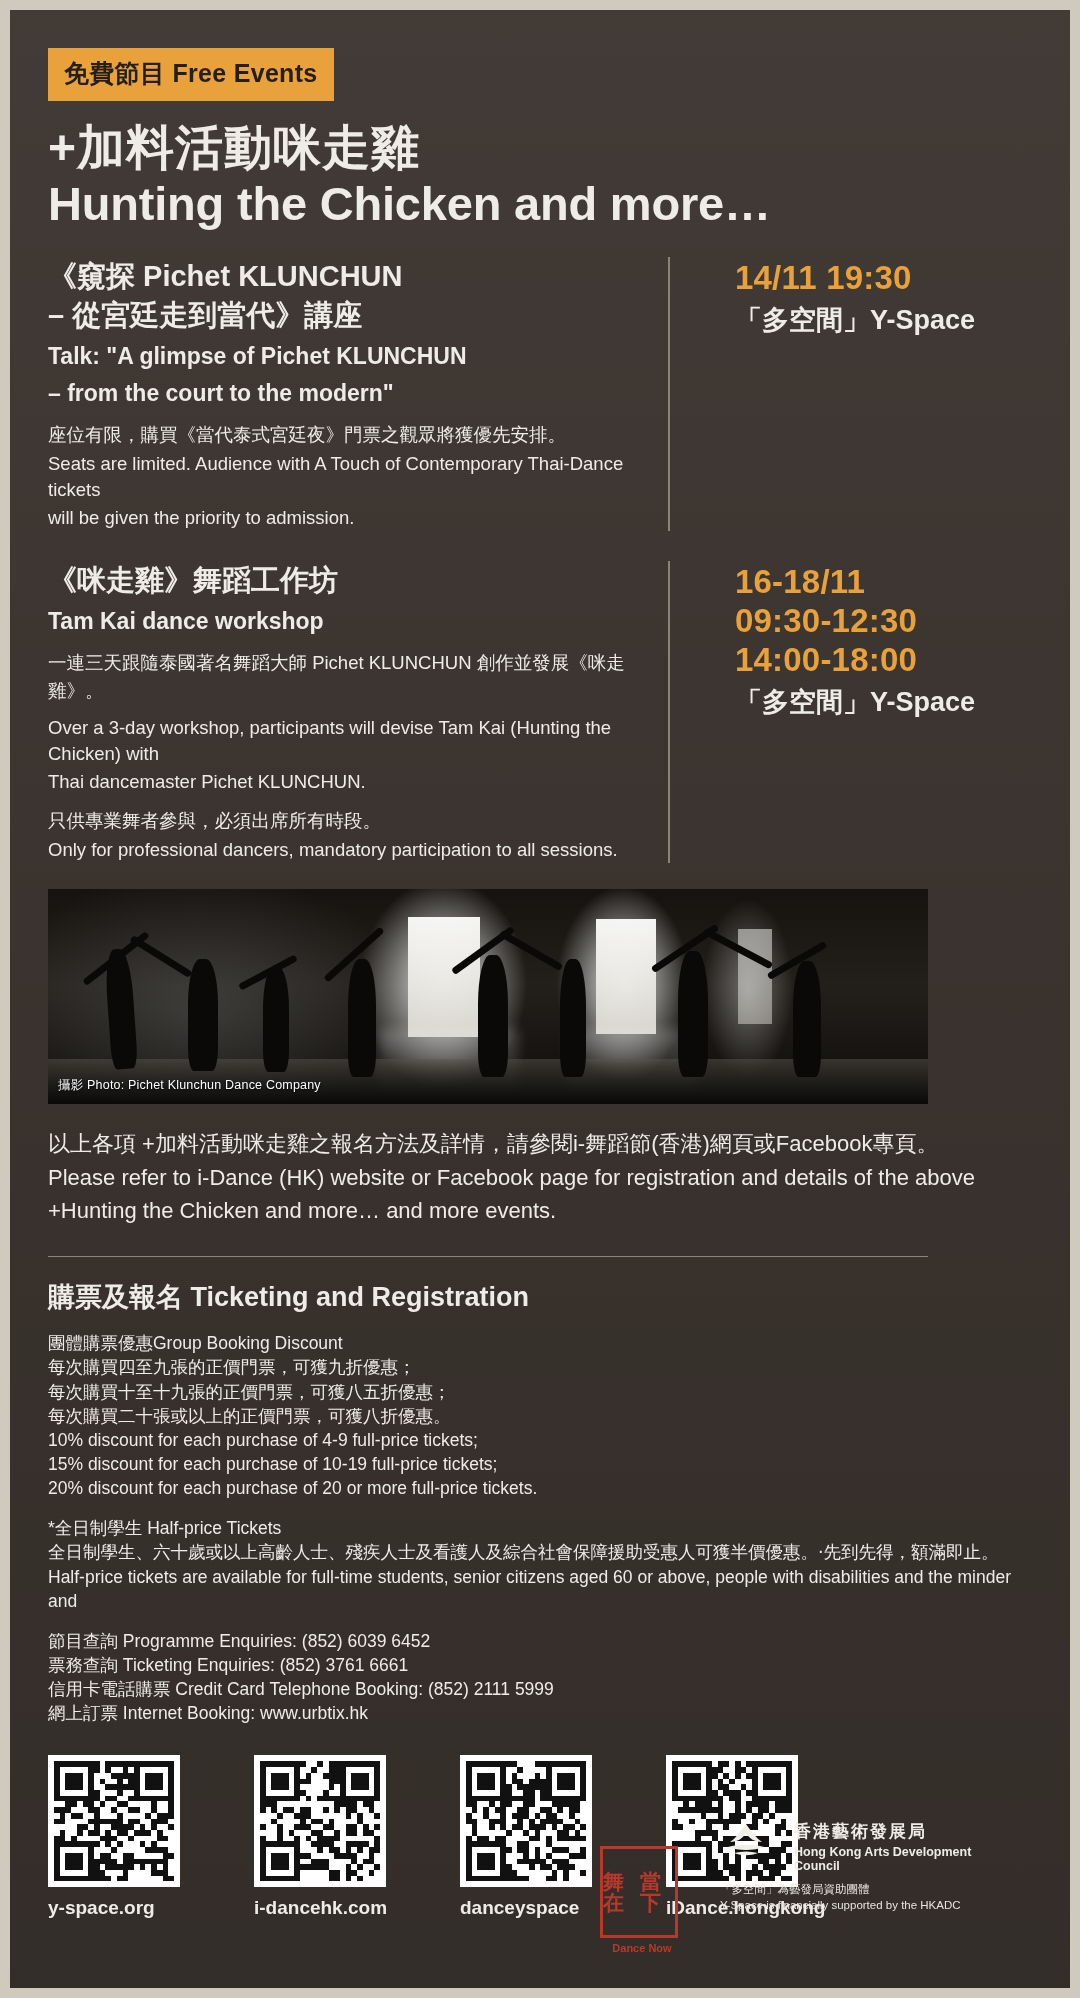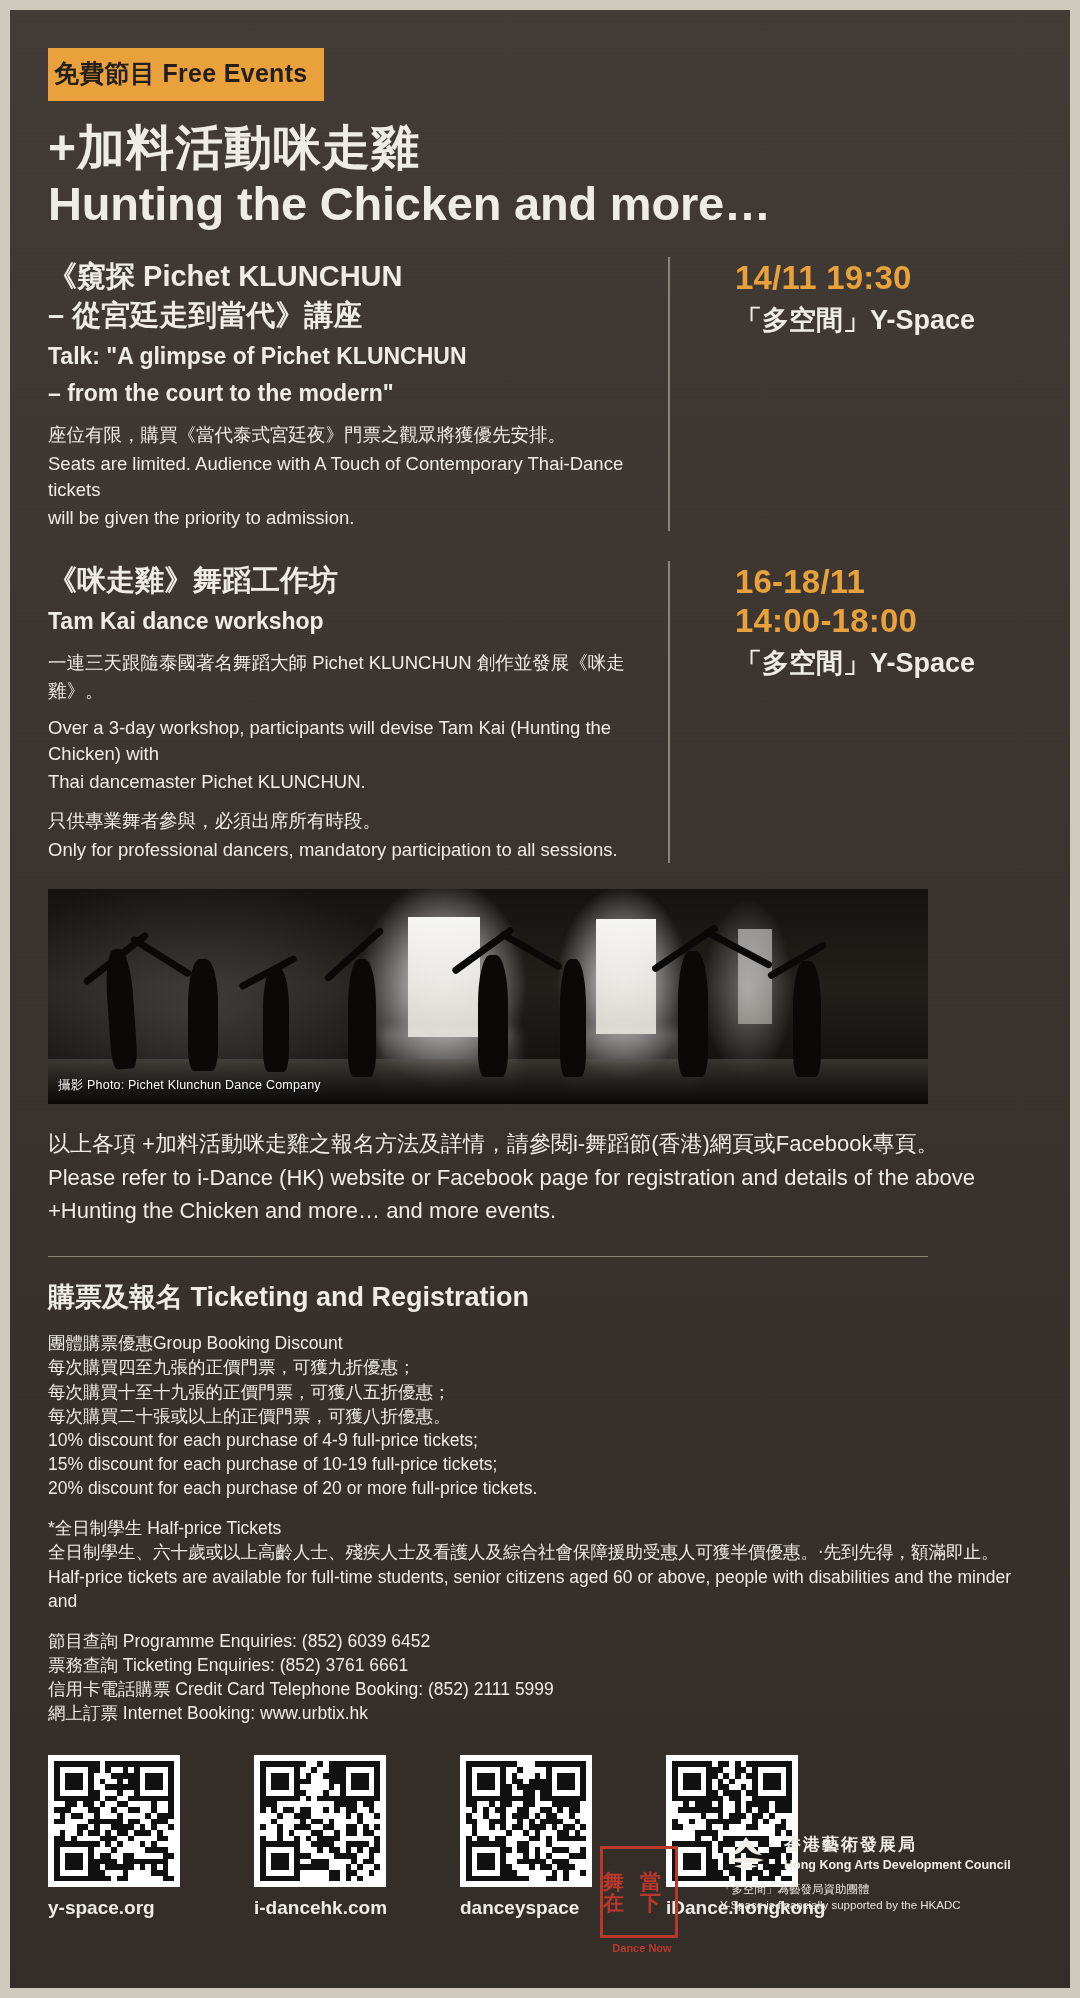--- a/index.html
+++ b/index.html
@@ -15,21 +15,21 @@
     color:#efece7;
   }
   .page-border{
     position:absolute;inset:0;border:10px solid #cfcabd;box-sizing:border-box;pointer-events:none;
   }
   .inner{position:absolute;left:48px;top:0;width:984px;}
 
   
   .badge{
     display:inline-block;background:#e9a13b;color:#241f1b;
-    font-weight:bold;font-size:25px;padding:9px 16px 11px 6px;letter-spacing:.3px;
+    font-weight:bold;font-size:25px;padding:9px 16px 11px 16px;letter-spacing:.3px;
     margin-top:48px;
   }
   .badge .cn{font-size:25px;}
   .badge .en{font-size:25px;}
 
   
   h1.title-cn{
     font-size:48px;font-weight:bold;margin:22px 0 0 0;letter-spacing:1px;line-height:1.05;
   }
   h1.title-en{
@@ -116,21 +116,21 @@
   
   .footer{position:absolute;left:600px;bottom:58px;width:420px;}
   .stamp{
     position:absolute;left:0;bottom:2px;width:78px;height:92px;border:3px solid #b8392c;box-sizing:border-box;
     color:#b8392c;font-weight:bold;display:flex;align-items:center;justify-content:center;
   }
   .stamp .cols{display:flex;flex-direction:row-reverse;gap:2px;font-size:21px;line-height:1.0;}
   .stamp .col{display:flex;flex-direction:column;}
   .stamp-sub{position:absolute;left:0;bottom:-14px;width:84px;text-align:center;color:#b8392c;font-size:11px;font-weight:bold;}
   .hkadc{position:absolute;left:120px;bottom:26px;width:300px;}
-  .hkadc-top{display:flex;align-items:flex-start;gap:12px;}
+  .hkadc-top{display:flex;align-items:flex-start;gap:22px;}
   .hkadc-mark{width:52px;height:40px;position:relative;}
   .hkadc-text .cn{font-size:17px;font-weight:bold;letter-spacing:2px;}
   .hkadc-text .en{font-size:12.5px;font-weight:bold;margin-top:2px;}
   .hkadc-note{margin-top:8px;font-size:11.5px;line-height:1.45;color:#e8e4de;}
 </style>
 </head>
 <body>
 
 <div id="page">
   <div class="page-border"></div>
@@ -169,20 +169,21 @@
           <div class="ev-title-en">Tam Kai dance workshop</div>
           <div class="ev-body-cn">一連三天跟隨泰國著名舞蹈大師 Pichet KLUNCHUN 創作並發展《咪走雞》。</div>
           <div class="ev-body-en" style="margin-top:10px">Over a 3-day workshop, participants will devise Tam Kai (Hunting the Chicken) with</div>
           <div class="ev-body-en">Thai dancemaster Pichet KLUNCHUN.</div>
           <div class="ev-body-cn">只供專業舞者參與，必須出席所有時段。</div>
           <div class="ev-body-en">Only for professional dancers, mandatory participation to all sessions.</div>
         </div>
         <div class="vrule"></div>
         <div class="right">
           <div class="date">16-18/11</div>
+          <div class="date">09:30-12:30</div>
           <div class="date">14:00-18:00</div>
           <div class="venue">「多空間」Y-Space</div>
         </div>
       </div>
     </div>
 
     
     <div class="photo-wrap">
       <div class="photo">
         <div class="pbg"></div>

